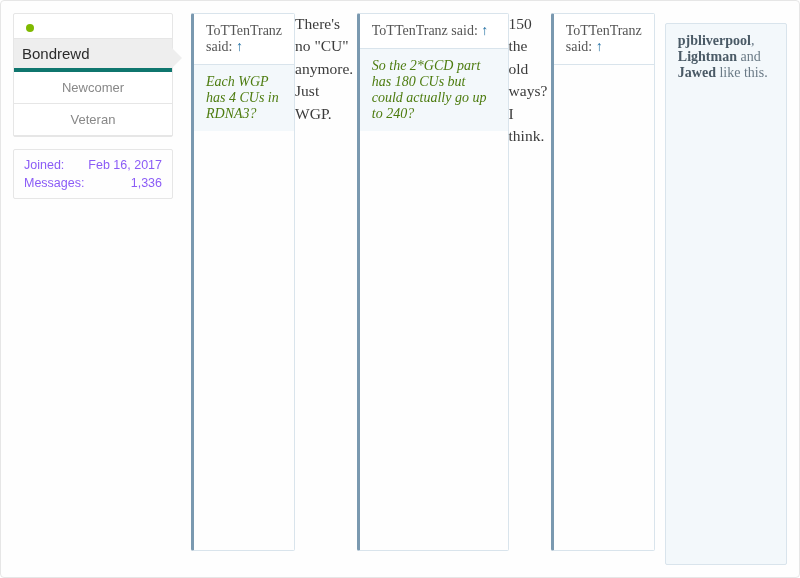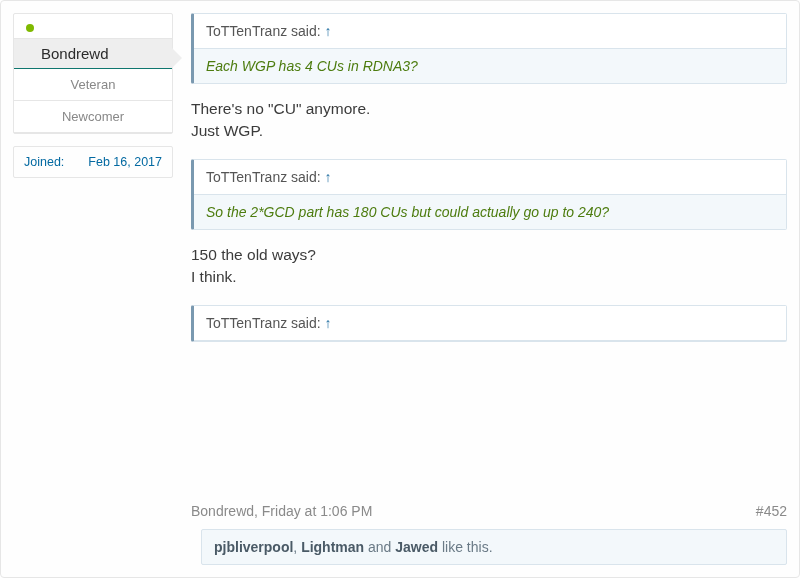--- a/index.html
+++ b/index.html
@@ -32,40 +32,40 @@
   }
   .online-dot {
     width: 8px; height: 8px;
     border-radius: 50%;
     background: #7fb900;
     margin: 10px 0 6px 12px;
   }
   .username-row {
     background: #eeeeee;
     border-top: 1px solid #e6e6e6;
-    border-bottom: 1px solid #0f766e;
-    padding: 6px 27px;
+    border-bottom: 4px solid #0f766e;
+    padding: 6px 8px;
     font-size: 15px;
     color: #2b2b2b;
   }
   .rank-row {
     text-align: center;
     color: #888;
     font-size: 13px;
     padding: 8px 0;
     border-bottom: 1px solid #e6e6e6;
   }
   .rank-row:last-of-type { border-bottom: none; }
   .stats-box {
     border: 1px solid #e6e6e6;
     border-radius: 2px;
     margin-top: 12px;
     padding: 6px 10px;
     font-size: 12.5px;
-    color: #0369a1;
+    color: #8b5cf6;
   }
   .stat-row {
     display: flex;
     justify-content: space-between;
     padding: 2px 0;
   }
   .speech-arrow {
     position: absolute;
     top: 34px;
     right: -10px;
@@ -79,21 +79,21 @@
     position: absolute;
     top: -11px; right: 1px;
     border-top: 11px solid transparent;
     border-bottom: 11px solid transparent;
     border-left: 11px solid #e6e6e6;
     z-index: -1;
   }
   .content-col {
     flex: 1;
     display: flex;
-    flex-direction: column;
+    font-family: Liberation Serif, serif;
   }
   .quote-block {
     border: 1px solid #d9e4ec;
     border-left: 3px solid #7a99b0;
     border-radius: 2px;
     margin-bottom: 14px;
   }
   .quote-header {
     padding: 9px 12px;
     color: #555;
@@ -140,29 +140,33 @@
 </style>
 </head>
 <body>
 
 <div class="post-container">
 
   <div class="user-col">
     <div class="user-box">
       <div class="online-dot"></div>
       <div class="username-row">Bondrewd</div>
+      <div class="rank-row">Newcomer</div>
       <div class="rank-row">Veteran</div>
-      <div class="rank-row">Newcomer</div>
       <div class="speech-arrow"></div>
     </div>
     <div class="stats-box">
       <div class="stat-row">
         <span>Joined:</span>
         <span>Feb 16, 2017</span>
       </div>
+      <div class="stat-row">
+        <span>Messages:</span>
+        <span>1,336</span>
+      </div>
     </div>
   </div>
 
   <div class="content-col">
 
     <div class="quote-block">
       <div class="quote-header">
         <span>ToTTenTranz said:</span>
         <a href="#">↑</a>
       </div>
@@ -181,23 +185,19 @@
     <div class="reply-text" style="white-space:pre-line">150 the old ways?
 I think.</div>
 
     <div class="quote-block">
       <div class="quote-header">
         <span>ToTTenTranz said:</span>
         <a href="#">↑</a>
       </div>
     </div>
 
-    <div class="meta-row">
-      <span>Bondrewd, Friday at 1:06 PM</span>
-      <span>#452</span>
-    </div>
 
     <div class="likes-box">
       <b>pjbliverpool</b><span>, </span><b>Lightman</b><span> and </span><b>Jawed</b><span> like this.</span>
     </div>
 
   </div>
 </div>
 
 </body></html>

